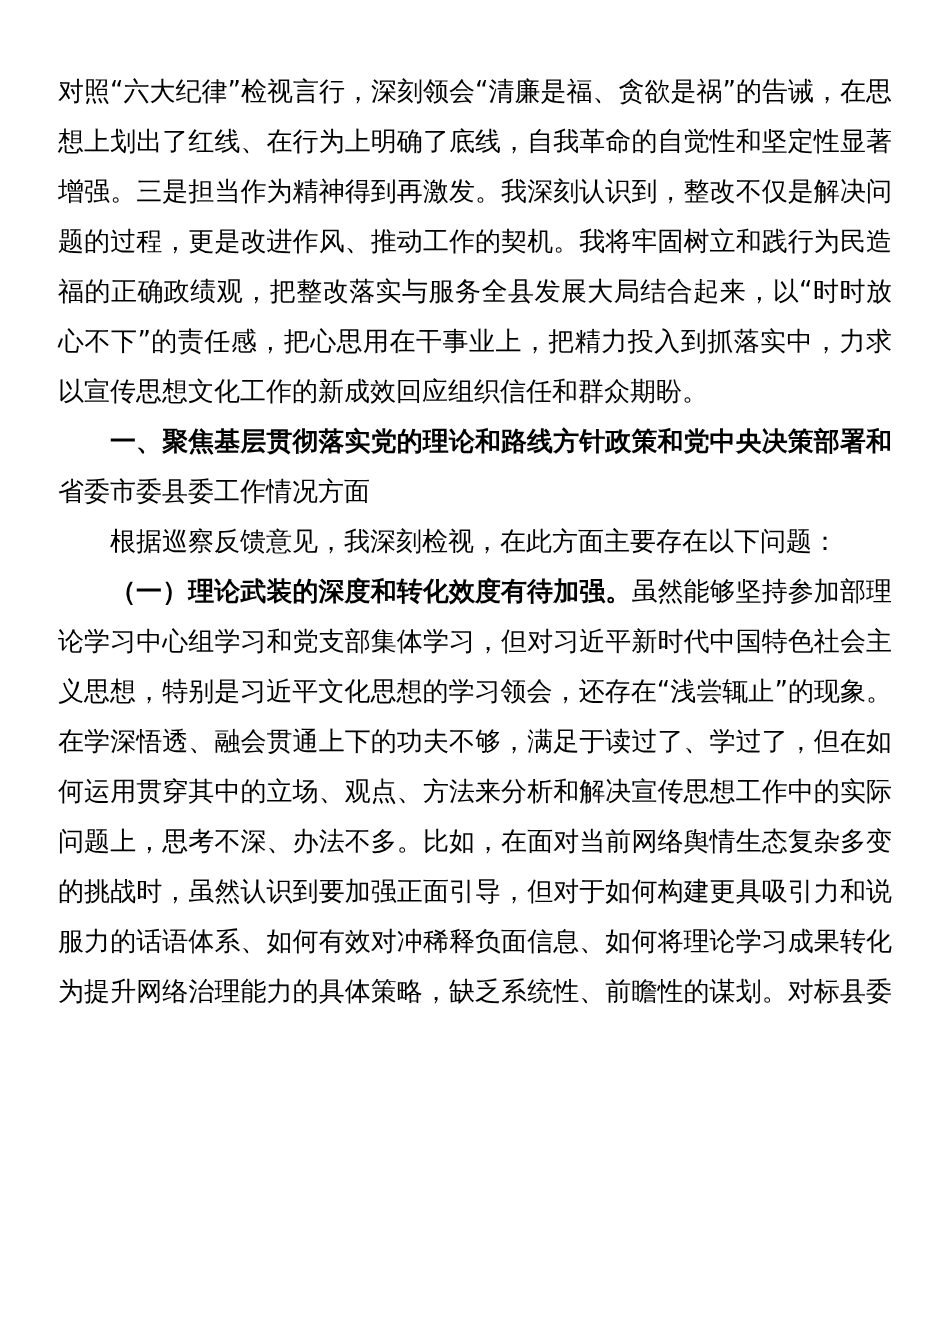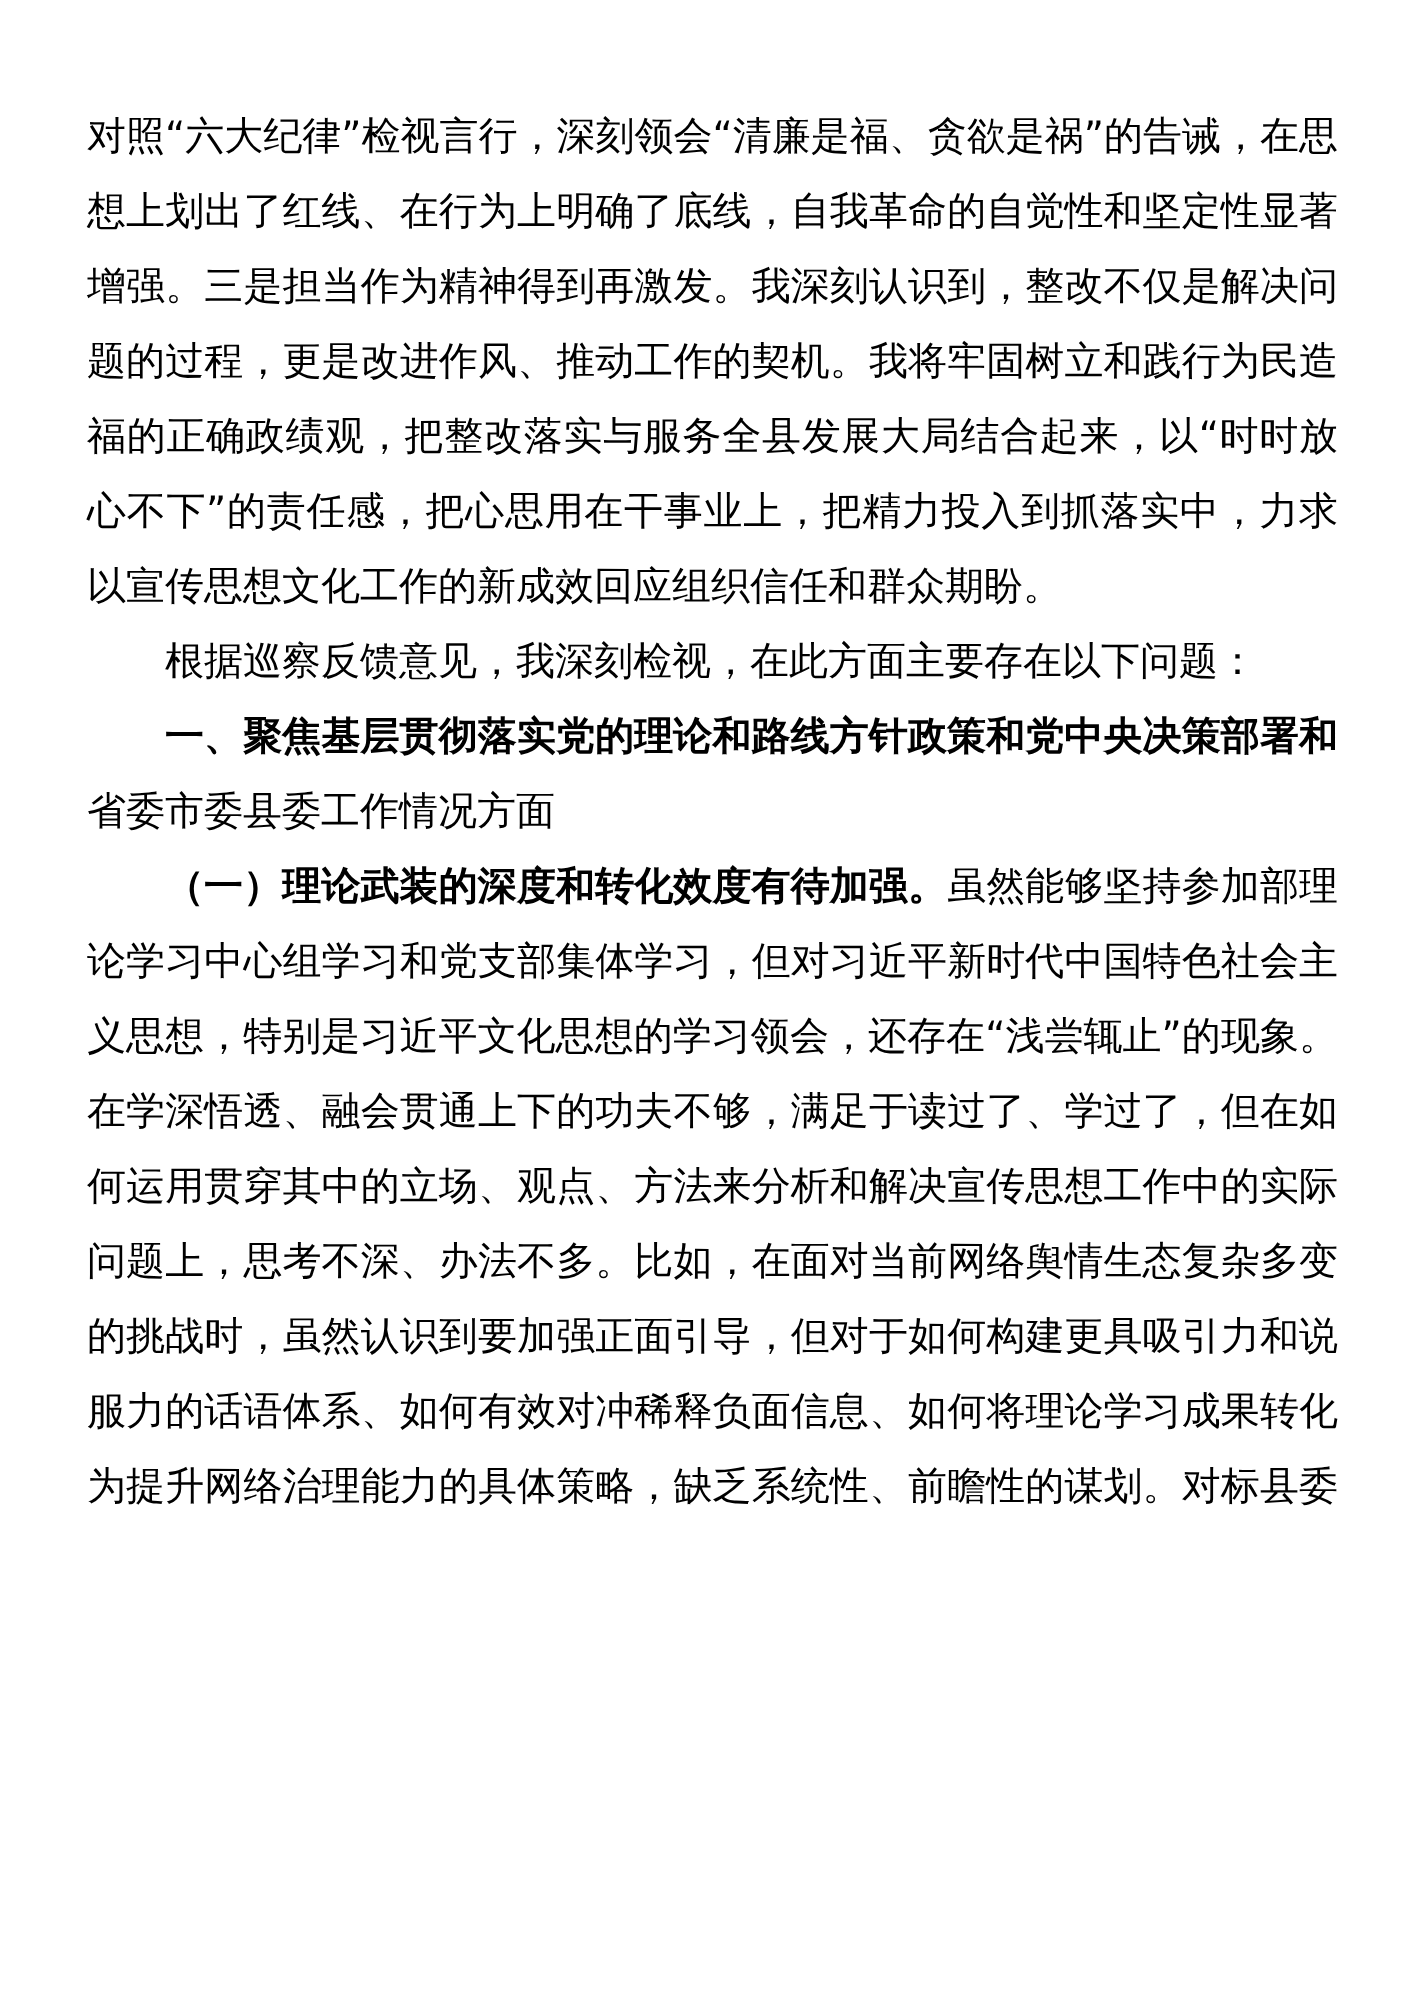--- a/index.html
+++ b/index.html
@@ -38,19 +38,19 @@
     font-weight: normal;
   }
 </style>
 </head>
 <body>
 
 <div class="page">
 
   <p class="para"><span class="run-regular">对照“六大纪律”检视言行，深刻领会“清廉是福、贪欲是祸”的告诫，在思想上划出了红线、在行为上明确了底线，自我革命的自觉性和坚定性显著增强。三是担当作为精神得到再激发。我深刻认识到，整改不仅是解决问题的过程，更是改进作风、推动工作的契机。我将牢固树立和践行为民造福的正确政绩观，把整改落实与服务全县发展大局结合起来，以“时时放心不下”的责任感，把心思用在干事业上，把精力投入到抓落实中，力求以宣传思想文化工作的新成效回应组织信任和群众期盼。</span></p>
 
+  <p class="para indent"><span class="run-bold">一、聚焦基层贯彻落实党的理论和路线方针政策和党中央决策部署和</span><span class="run-regular">省委市委县委工作情况方面</span></p>
+
   <p class="para indent"><span class="run-regular">根据巡察反馈意见，我深刻检视，在此方面主要存在以下问题：</span></p>
-
-  <p class="para indent"><span class="run-bold">一、聚焦基层贯彻落实党的理论和路线方针政策和党中央决策部署和</span><span class="run-regular">省委市委县委工作情况方面</span></p>
 
   <p class="para indent"><span class="run-bold">（一）理论武装的深度和转化效度有待加强。</span><span class="run-regular">虽然能够坚持参加部理论学习中心组学习和党支部集体学习，但对习近平新时代中国特色社会主义思想，特别是习近平文化思想的学习领会，还存在“浅尝辄止”的现象。在学深悟透、融会贯通上下的功夫不够，满足于读过了、学过了，但在如何运用贯穿其中的立场、观点、方法来分析和解决宣传思想工作中的实际问题上，思考不深、办法不多。比如，在面对当前网络舆情生态复杂多变的挑战时，虽然认识到要加强正面引导，但对于如何构建更具吸引力和说服力的话语体系、如何有效对冲稀释负面信息、如何将理论学习成果转化为提升网络治理能力的具体策略，缺乏系统性、前瞻性的谋划。对标县委提出的 2025 年全县地区生产总值突破 800 亿元、财政总收入达到 60 亿元的奋斗目标，在围绕中心、服务大局的宣传策划上，有时还停留在“发通知、登稿件”的传统模式，未能完全做到将党的创新理论与我县经济社会发展的生动实践紧密结合，理论学习与实际工作的“两张皮”现象在一定程度上仍然存在。</span></p>
 
 </div>
 
 </body></html>

